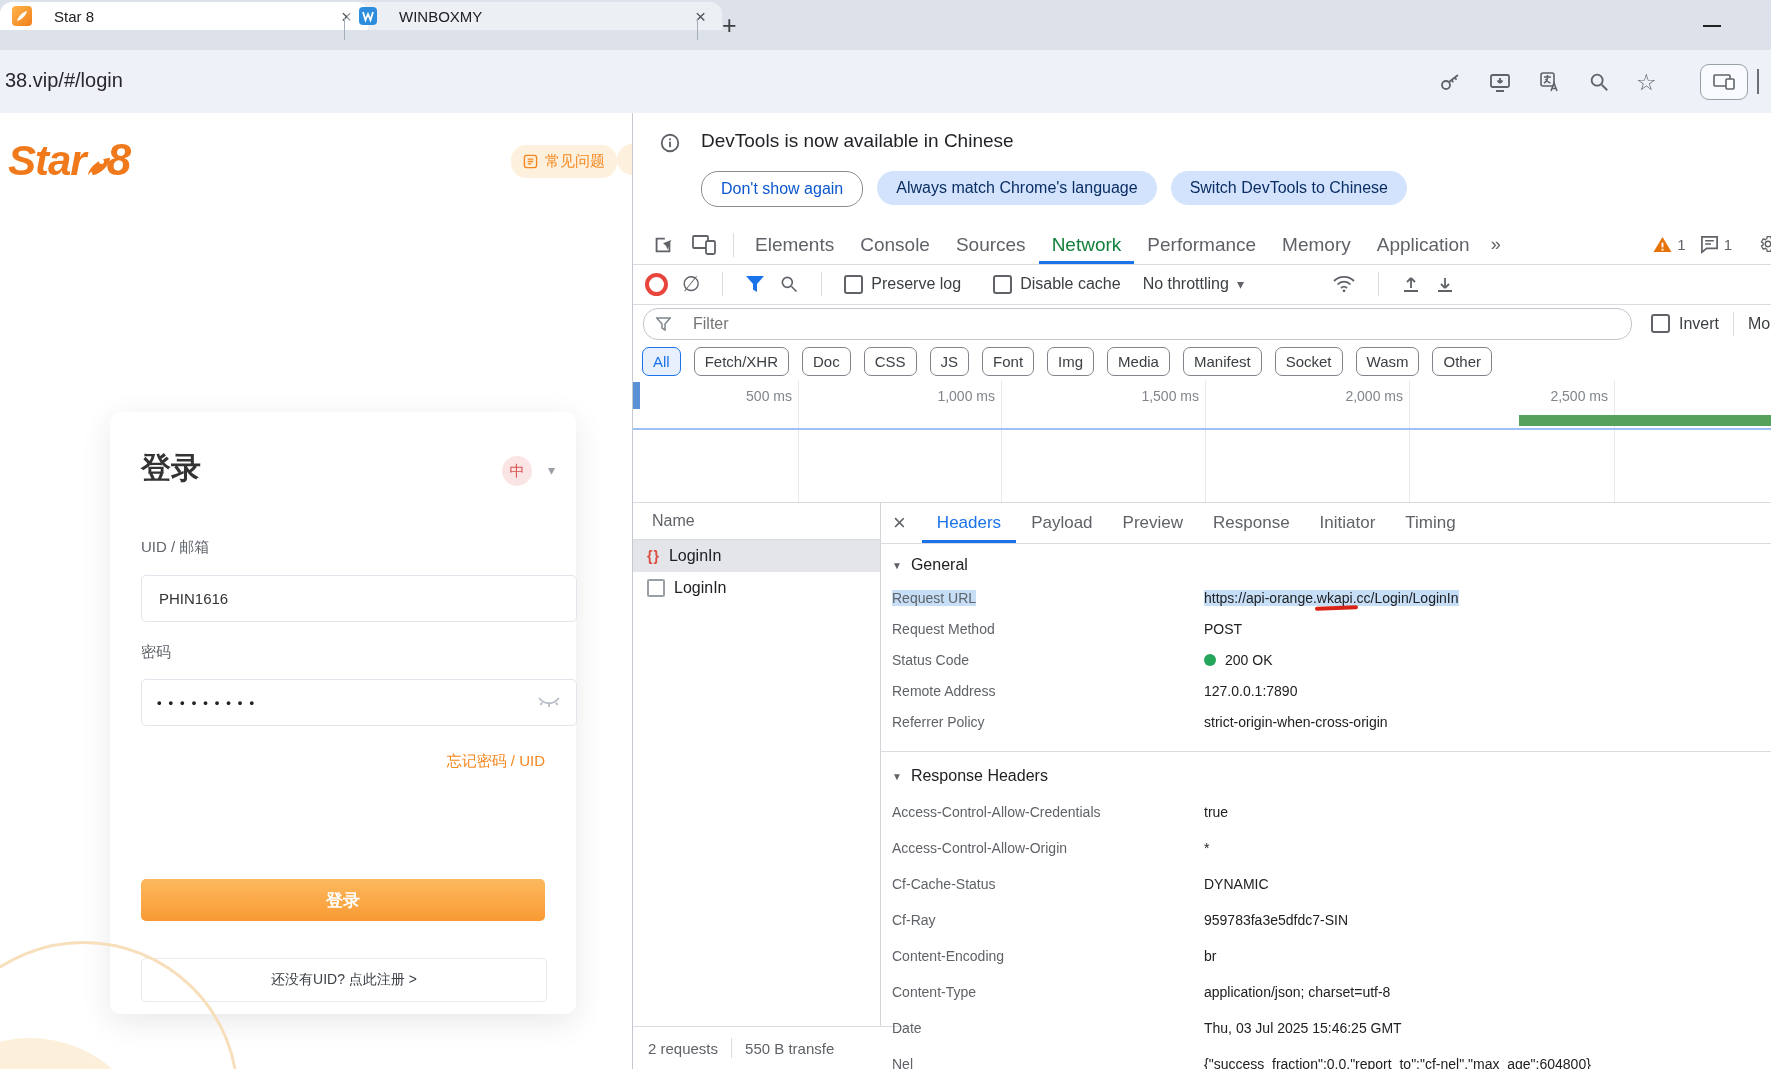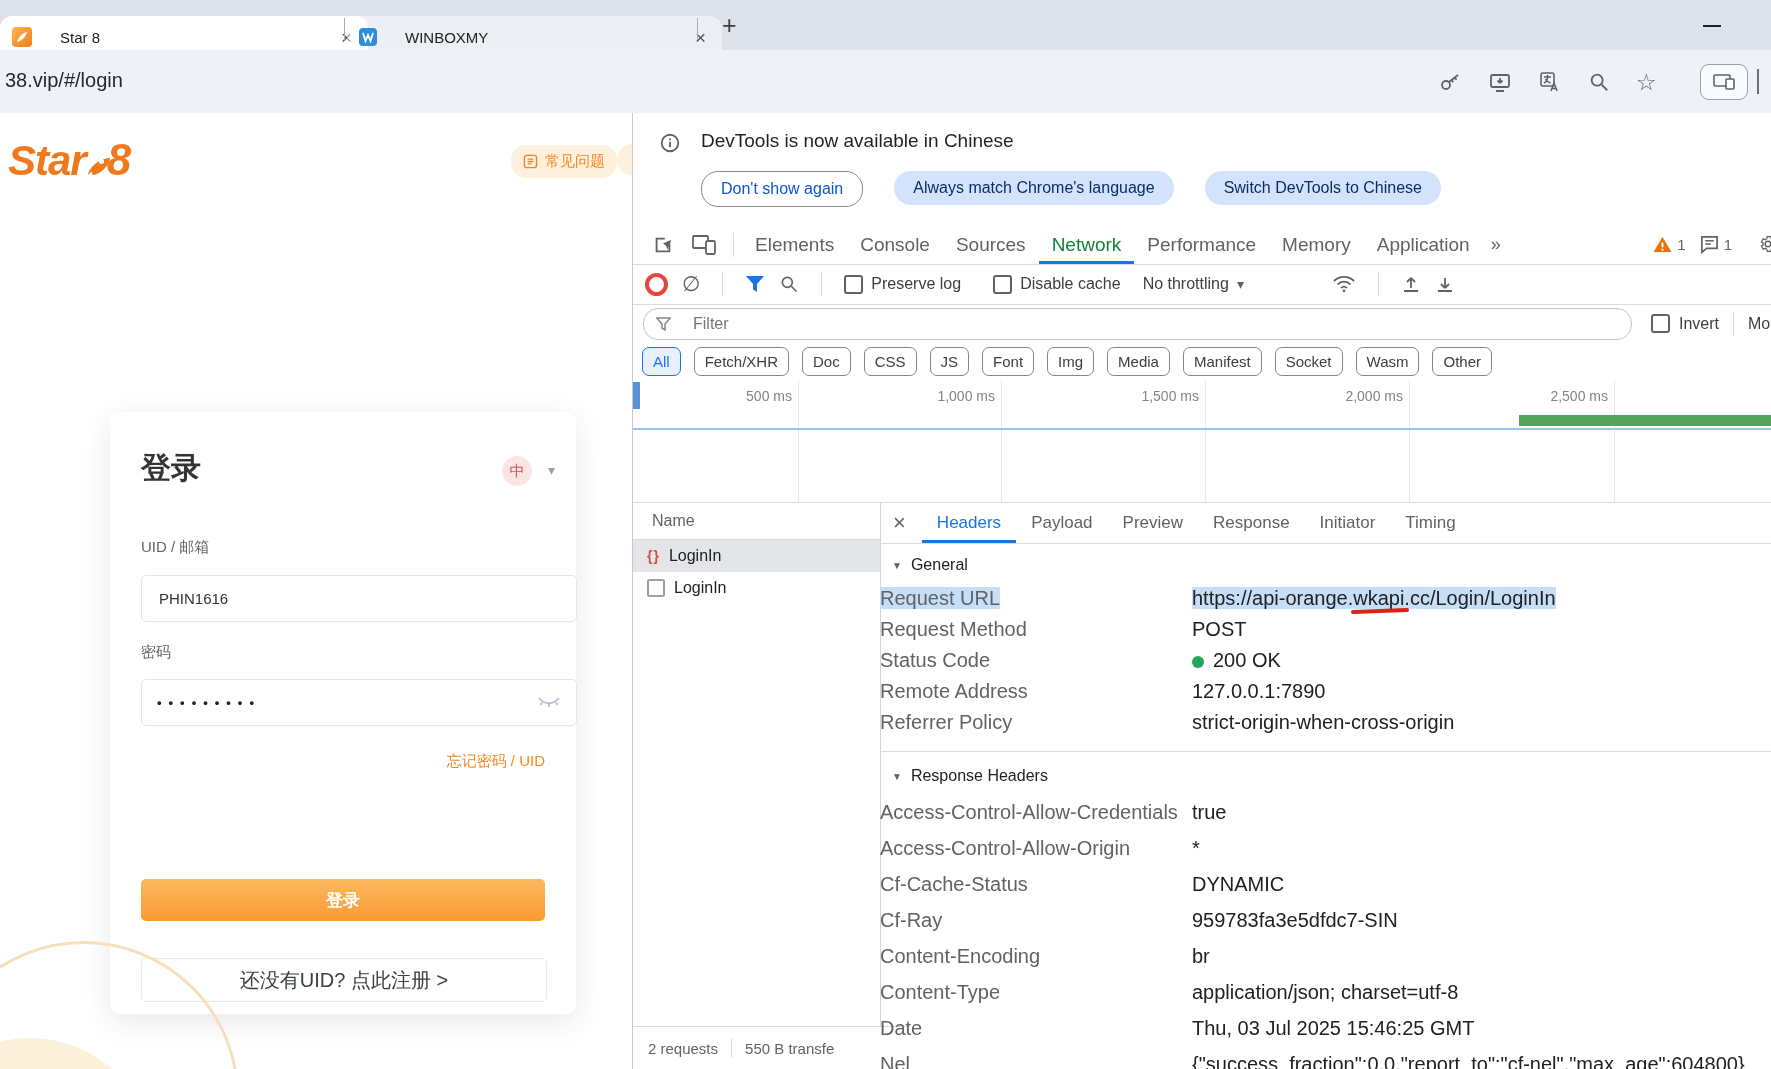--- a/index.html
+++ b/index.html
@@ -1,21 +1,21 @@
 <!DOCTYPE html>
 <html><head>
 <meta charset="utf-8">
 <style>
   html,body{margin:0;padding:0}
   .screen{position:relative;width:1771px;height:1069px;background:#fff;overflow:hidden;
     font-family:"Liberation Sans","DejaVu Sans",sans-serif;color:#202124}
 
   
   .tabstrip{position:absolute;left:0;top:0;width:100%;height:50px;background:#dde2ea}
-  .tab{position:absolute;top:16px;height:42px;display:flex;align-items:center;gap:28px;padding:0 16px 0 12px}
+  .tab{position:absolute;top:2px;height:28px;display:flex;align-items:center;gap:22px;padding:0 16px 0 12px}
   .tab.active{left:0;width:340px;background:#fff;border-radius:12px 12px 0 0}
   .tab.inactive{left:347px;width:347px;background:rgba(255,255,255,.45);border-radius:12px 12px 0 0}
   .fav1{width:20px;height:20px;border-radius:4px;background:linear-gradient(135deg,#ffb54d,#f07f1a);
     display:flex;align-items:center;justify-content:center;flex:none}
   .tab-title{font-size:15px;white-space:nowrap;overflow:hidden;flex:1}
   .tab-close{font-size:19px;color:#50555b;line-height:1}
   .tab-sep{position:absolute;top:18px;width:1px;height:22px;background:#a6aeb9}
   .sep1{left:344px}.sep2{left:697px}
   .newtab{position:absolute;left:722px;top:11px;font-size:25px;color:#3c4043}
   .winmin{position:absolute;left:1703px;top:25px;width:18px;height:2px;background:#202124}
@@ -49,30 +49,30 @@
     display:flex;align-items:center;padding:0 15px;font-size:15px;color:#333}
   .inp input{border:none;outline:none;font-size:15px;color:#333;width:100%;font-family:inherit;background:transparent}
   .inp-uid{top:163px}.inp-pw{top:267px}
   .pwdots{font-size:13px;letter-spacing:7px;color:#222;font-weight:700}
   .eye{margin-left:auto;display:flex}
   .forgot{position:absolute;left:31px;top:340px;width:404px;text-align:right;font-size:15px;color:#f5871f}
   .btn-login{position:absolute;left:31px;top:467px;width:404px;height:42px;border:none;border-radius:5px;
     background:linear-gradient(180deg,#fcb95f,#f99a33);color:#fff;font-size:17px;font-weight:700;
     display:flex;align-items:center;justify-content:center}
   .btn-reg{position:absolute;left:31px;top:546px;width:404px;height:42px;border:1px solid #e9eaee;border-radius:5px;
-    background:#fff;color:#3b4046;font-size:20px;display:flex;align-items:center;justify-content:center}
+    background:#fff;color:#3b4046;font-size:14px;display:flex;align-items:center;justify-content:center}
   .ring{position:absolute;left:-72px;top:828px;width:305px;height:305px;border:3px solid #f8dfbc;border-radius:50%}
   .blob{position:absolute;left:-95px;top:925px;width:250px;height:250px;background:#fcf0da;border-radius:50%}
 
   
   .devtools{position:absolute;left:632px;top:113px;width:1139px;height:956px;background:#fff;
     border-left:1px solid #c4c9d0;overflow:hidden;font-size:16px}
   .bn-icon{position:absolute;left:26px;top:19px;display:flex}
   .bn-title{position:absolute;left:68px;top:17px;font-size:19px;color:#1f2125}
-  .bn-btns{position:absolute;left:68px;top:58px;display:flex;gap:31px}
+  .bn-btns{position:absolute;left:68px;top:58px;display:flex;gap:14px}
   .pill{height:34px;border-radius:17px;padding:0 19px;font-size:16px;display:flex;align-items:center;white-space:nowrap}
   .pill.outline{border:1px solid #888d93;color:#0b57d0;background:#fff}
   .pill.fill{background:#d3e3fd;color:#0a2e63}
 
   .tabbar{position:absolute;left:0;top:112px;width:100%;height:39px;border-bottom:1px solid #d9dce1;
     display:flex;align-items:center;padding-left:10px}
   .ticon{margin:0 9px;display:flex}
   .tbsep{width:1px;height:24px;background:#d9dce1;margin:0 8px}
   .dtab{padding:0 13px;height:39px;display:flex;align-items:center;color:#5f6368;font-size:19px;white-space:nowrap}
   .dtab.active{color:#15803d;box-shadow:inset 0 -3px 0 #1a73e8}
@@ -126,21 +126,21 @@
   .ssep{width:1px;height:20px;background:#d9dce1;flex:none}
 
   .details{position:absolute;left:247px;top:389px;right:0;bottom:0;overflow:hidden}
   .dtabs{height:41px;border-bottom:1px solid #d9dce1;display:flex;align-items:center;padding-left:13px}
   .dclose{font-size:22px;color:#5f6368;margin-right:16px;line-height:1}
   .htab{padding:0 15px;height:41px;display:flex;align-items:center;font-size:17px;color:#5f6368;white-space:nowrap}
   .htab.active{color:#1a73e8;box-shadow:inset 0 -3px 0 #1a73e8}
   .dcontent{position:absolute;left:0;top:41px;right:0;bottom:0;overflow:hidden}
   .shead{display:flex;align-items:center;gap:9px;padding:13px 12px 9px;font-size:16px;color:#202124}
   .tri{font-size:10px;color:#5f6368}
-  .kv{display:grid;grid-template-columns:312px 1fr;padding:0 0;line-height:31px;font-size:20px}
+  .kv{display:grid;grid-template-columns:312px 1fr;padding:0 12px;line-height:31px;font-size:14px}
   .kv.r36{line-height:36px}
   .k{color:#5f6368}
   .v{color:#202124;white-space:nowrap}
   .hl{background:#c6def6}
   .marked{position:relative}
   .marked:after{content:"";position:absolute;left:-2px;right:-5px;bottom:-4px;height:4px;border-radius:3px;
     background:#da2317;transform:rotate(-2deg)}
   .hdiv{height:1px;background:#d9dce1;margin:13px 0 2px}
   .gdot{display:inline-block;width:12px;height:12px;border-radius:50%;background:#23a55a;margin-right:9px;vertical-align:-1px}
 </style>

